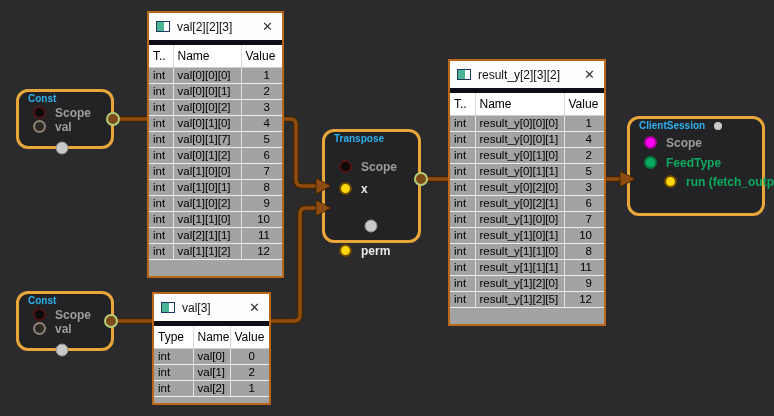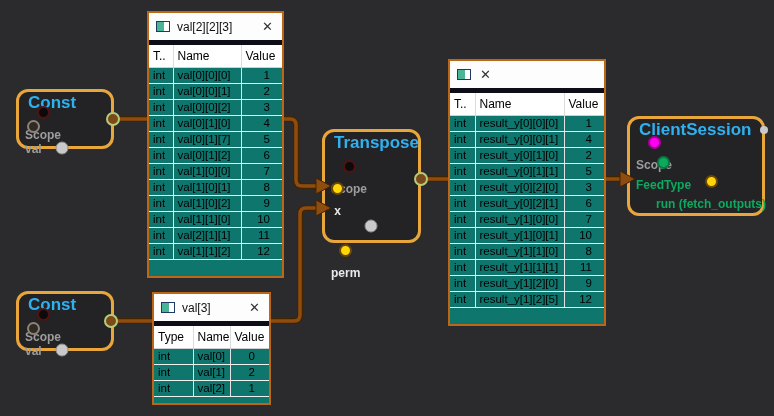--- a/index.html
+++ b/index.html
@@ -13,39 +13,39 @@
   svg.wires { position:absolute; left:0; top:0; z-index:3; pointer-events:none; }
   svg.wires .under { fill:none; stroke:var(--wire-dark); stroke-width:6; }
   svg.wires .over  { fill:none; stroke:var(--wire); stroke-width:3.5; }
   svg.wires polygon { fill:var(--wire); stroke:var(--wire-dark); stroke-width:1; }
   
   .node {
     position:absolute; z-index:2; background:var(--node-bg);
     border:3px solid var(--node-border); border-radius:12px;
   }
   .ntitle {
-    position:absolute; left:9px; top:1px; font-size:17px; font-weight:bold;
+    position:absolute; left:9px; top:1px; font-size:10px; font-weight:bold;
     color:var(--node-title); white-space:nowrap; display:flex; align-items:center; gap:9px;
   }
   .ntitle .tdot { width:8px; height:8px; border-radius:50%; background:var(--dot-gray); display:inline-block; }
-  .port { position:absolute; display:flex; align-items:center; gap:9px; left:6px; white-space:nowrap;flex-direction:column; }
+  .port { position:absolute; display:flex; align-items:flex-start; gap:9px; left:14px; white-space:nowrap; }
   .dot { width:13px; height:13px; border-radius:50%; flex:none; border:2px solid transparent; }
   .plabel { font-size:12px; font-weight:bold; }
   .plabel.gray  { color:var(--label-gray); }
   .plabel.white { color:var(--label-white); }
   .plabel.green { color:var(--label-green); }
   .odot { position:absolute; z-index:4; width:14px; height:14px; border-radius:50%;
           transform:translate(-50%,-50%);
           background:var(--dot-output); border:2px solid var(--dot-output-ring); }
   .gdot { position:absolute; z-index:4; width:13px; height:13px; border-radius:50%;
           transform:translate(-50%,-50%);
           background:var(--dot-gray); border:1px solid #8f8f8f; }
   
   .twin {
-    position:absolute; z-index:10; background:#0f766e;
+    position:absolute; z-index:10; background:#a3a3a3;
     border:2px solid var(--table-border); overflow:hidden;
   }
   .titlebar { height:27px; background:#fdfdfd; display:flex; align-items:center; padding:0 7px; gap:7px; }
   .ticon { width:14px; height:11px; border:1px solid #1f3864; flex:none;
            background:linear-gradient(90deg,#49b596 0 55%, #ffffff 55%); }
   .ttitle { font-size:12px; color:#111; flex:1; white-space:nowrap; overflow:hidden; }
   .tclose { font-size:13px; color:#333; cursor:default; padding:0 2px; }
   .strip { height:5px; background:#0d0d17; }
   table.grid { border-collapse:collapse; width:100%; table-layout:fixed; }
   table.grid th {
@@ -229,20 +229,21 @@
             <td>val[1][1][2]</td>
             <td>12</td>
           </tr>
         </tbody>
     </table>
   </div>
 
   <div class="twin" style="left:448px;top:59px;width:158px;height:267px;">
     <div class="titlebar">
       <span class="ticon"></span>
+      <span class="ttitle">result_y[2][3][2]</span>
       <span class="tclose">✕</span>
     </div>
     <div class="strip"></div>
     <table class="grid">
       <colgroup>
           <col style="width:25px">
           <col style="width:89px">
           <col style="width:42px">
         </colgroup>
       <thead>

